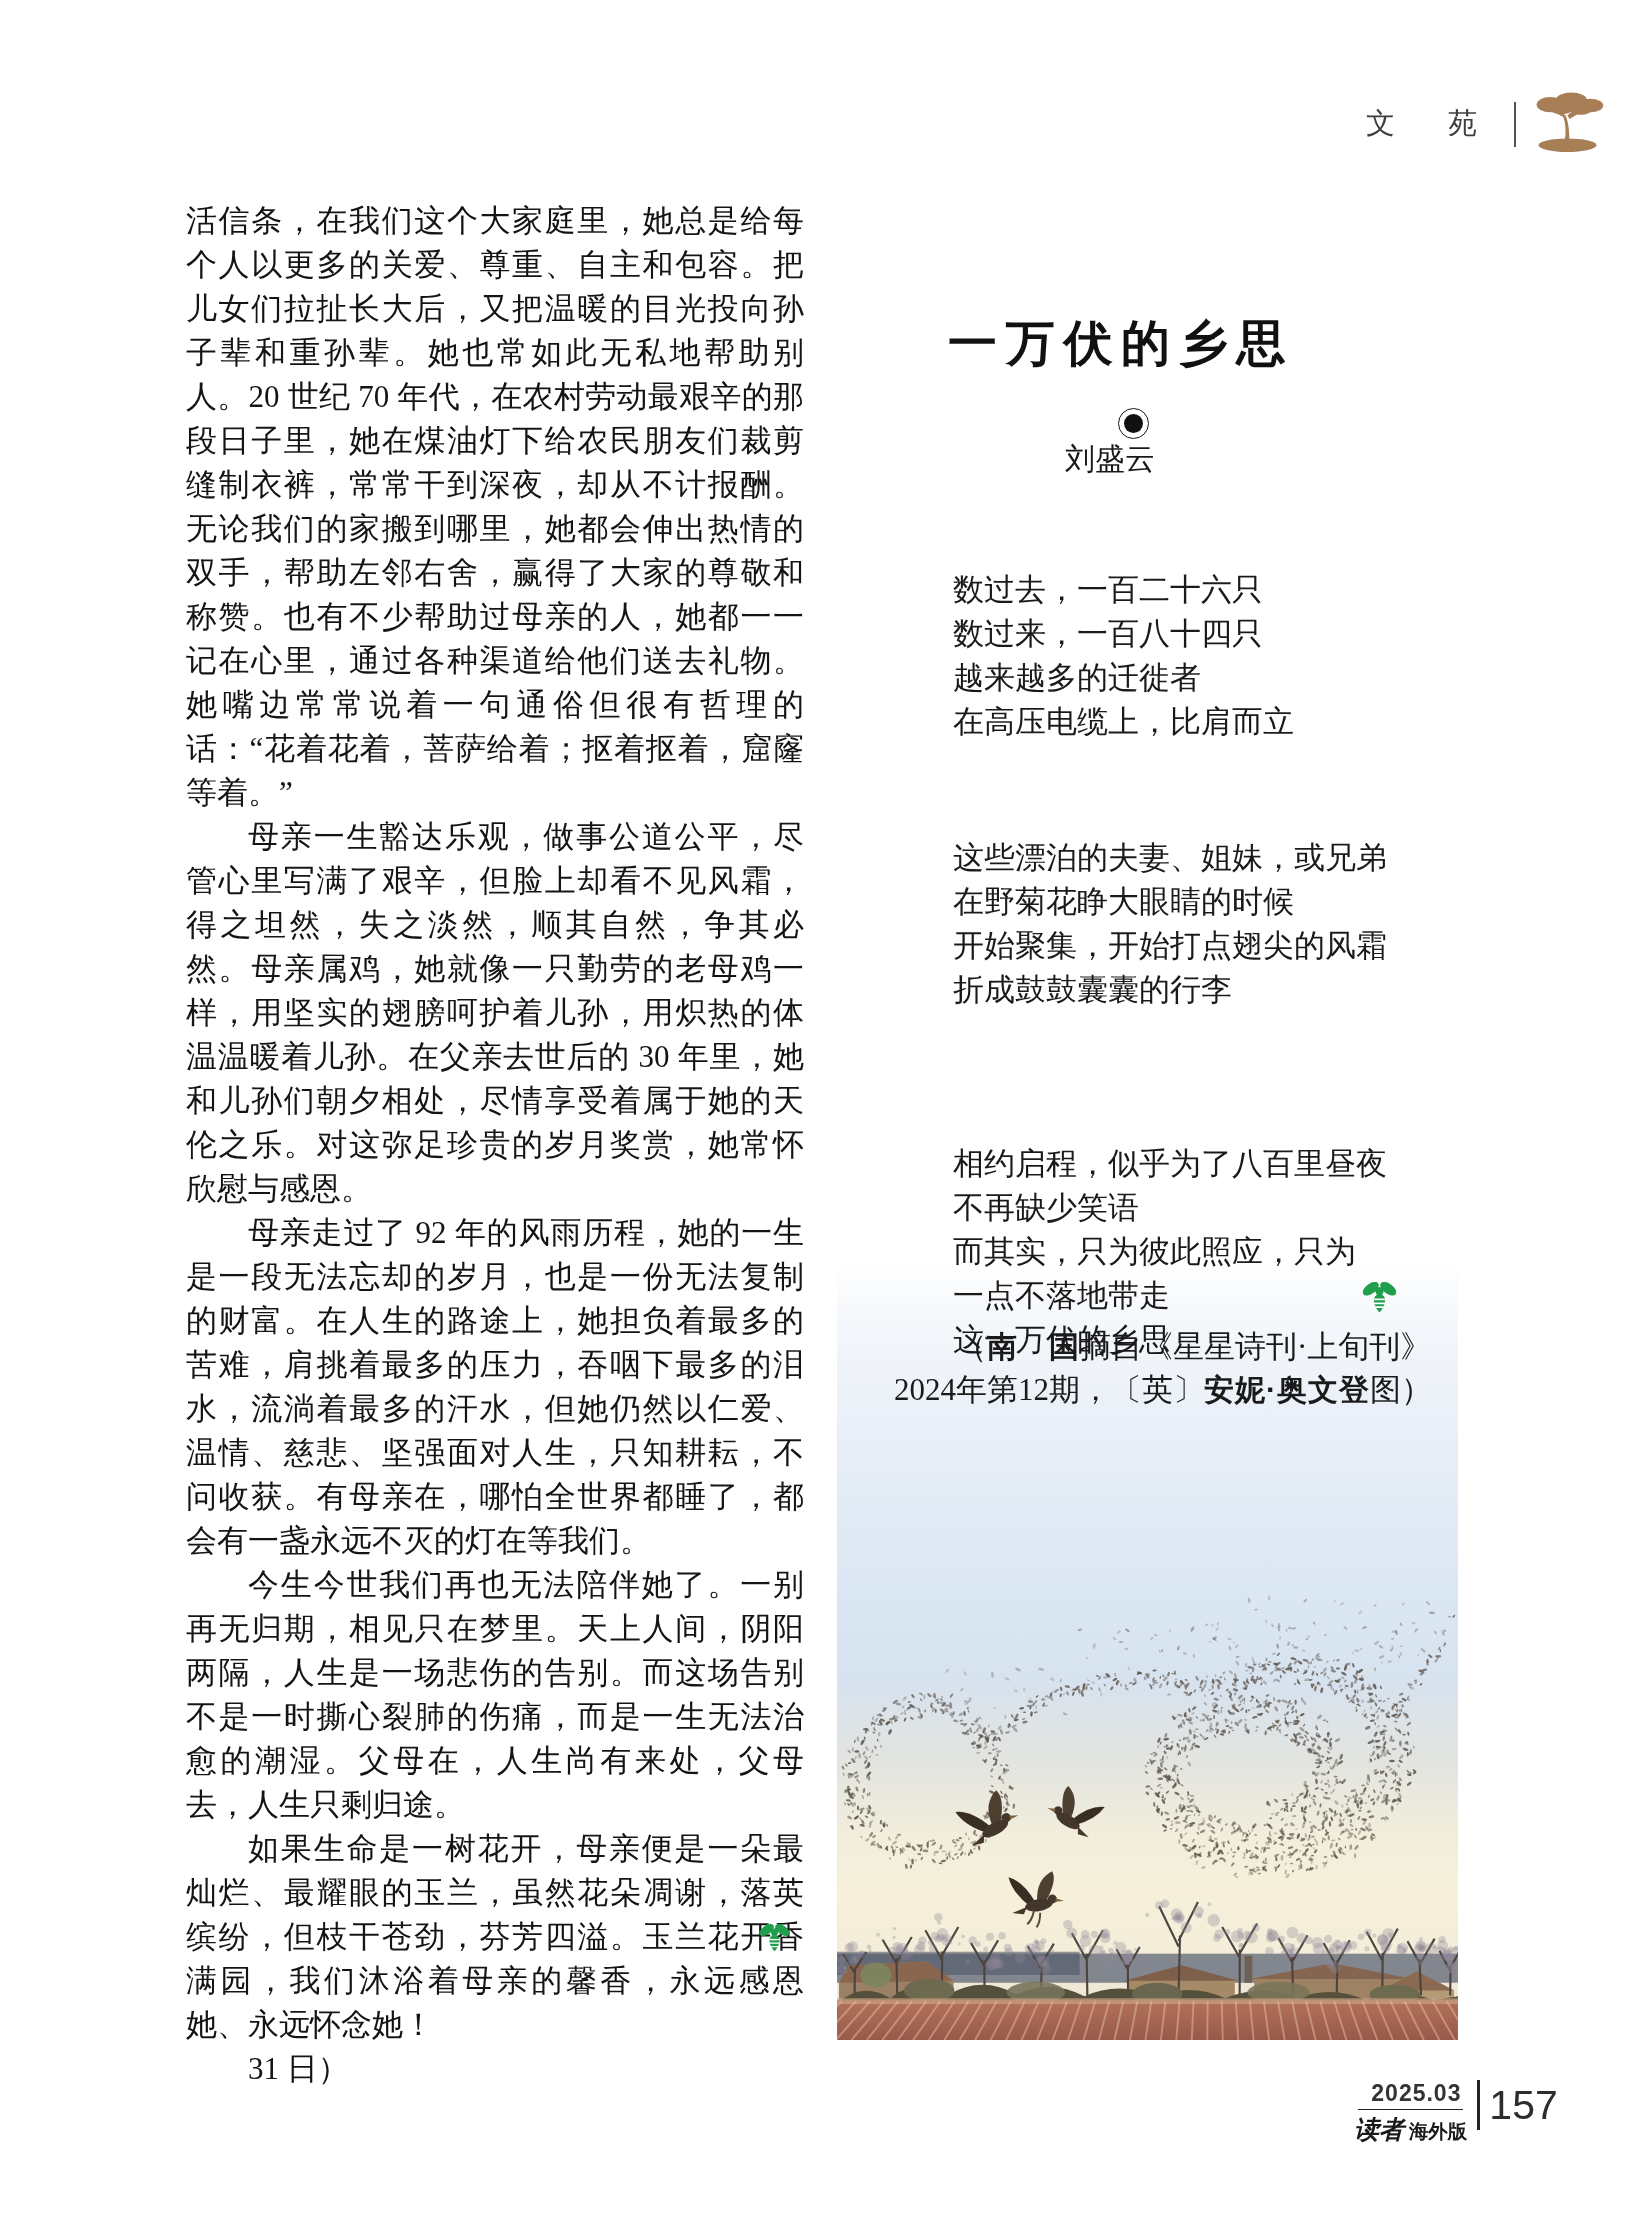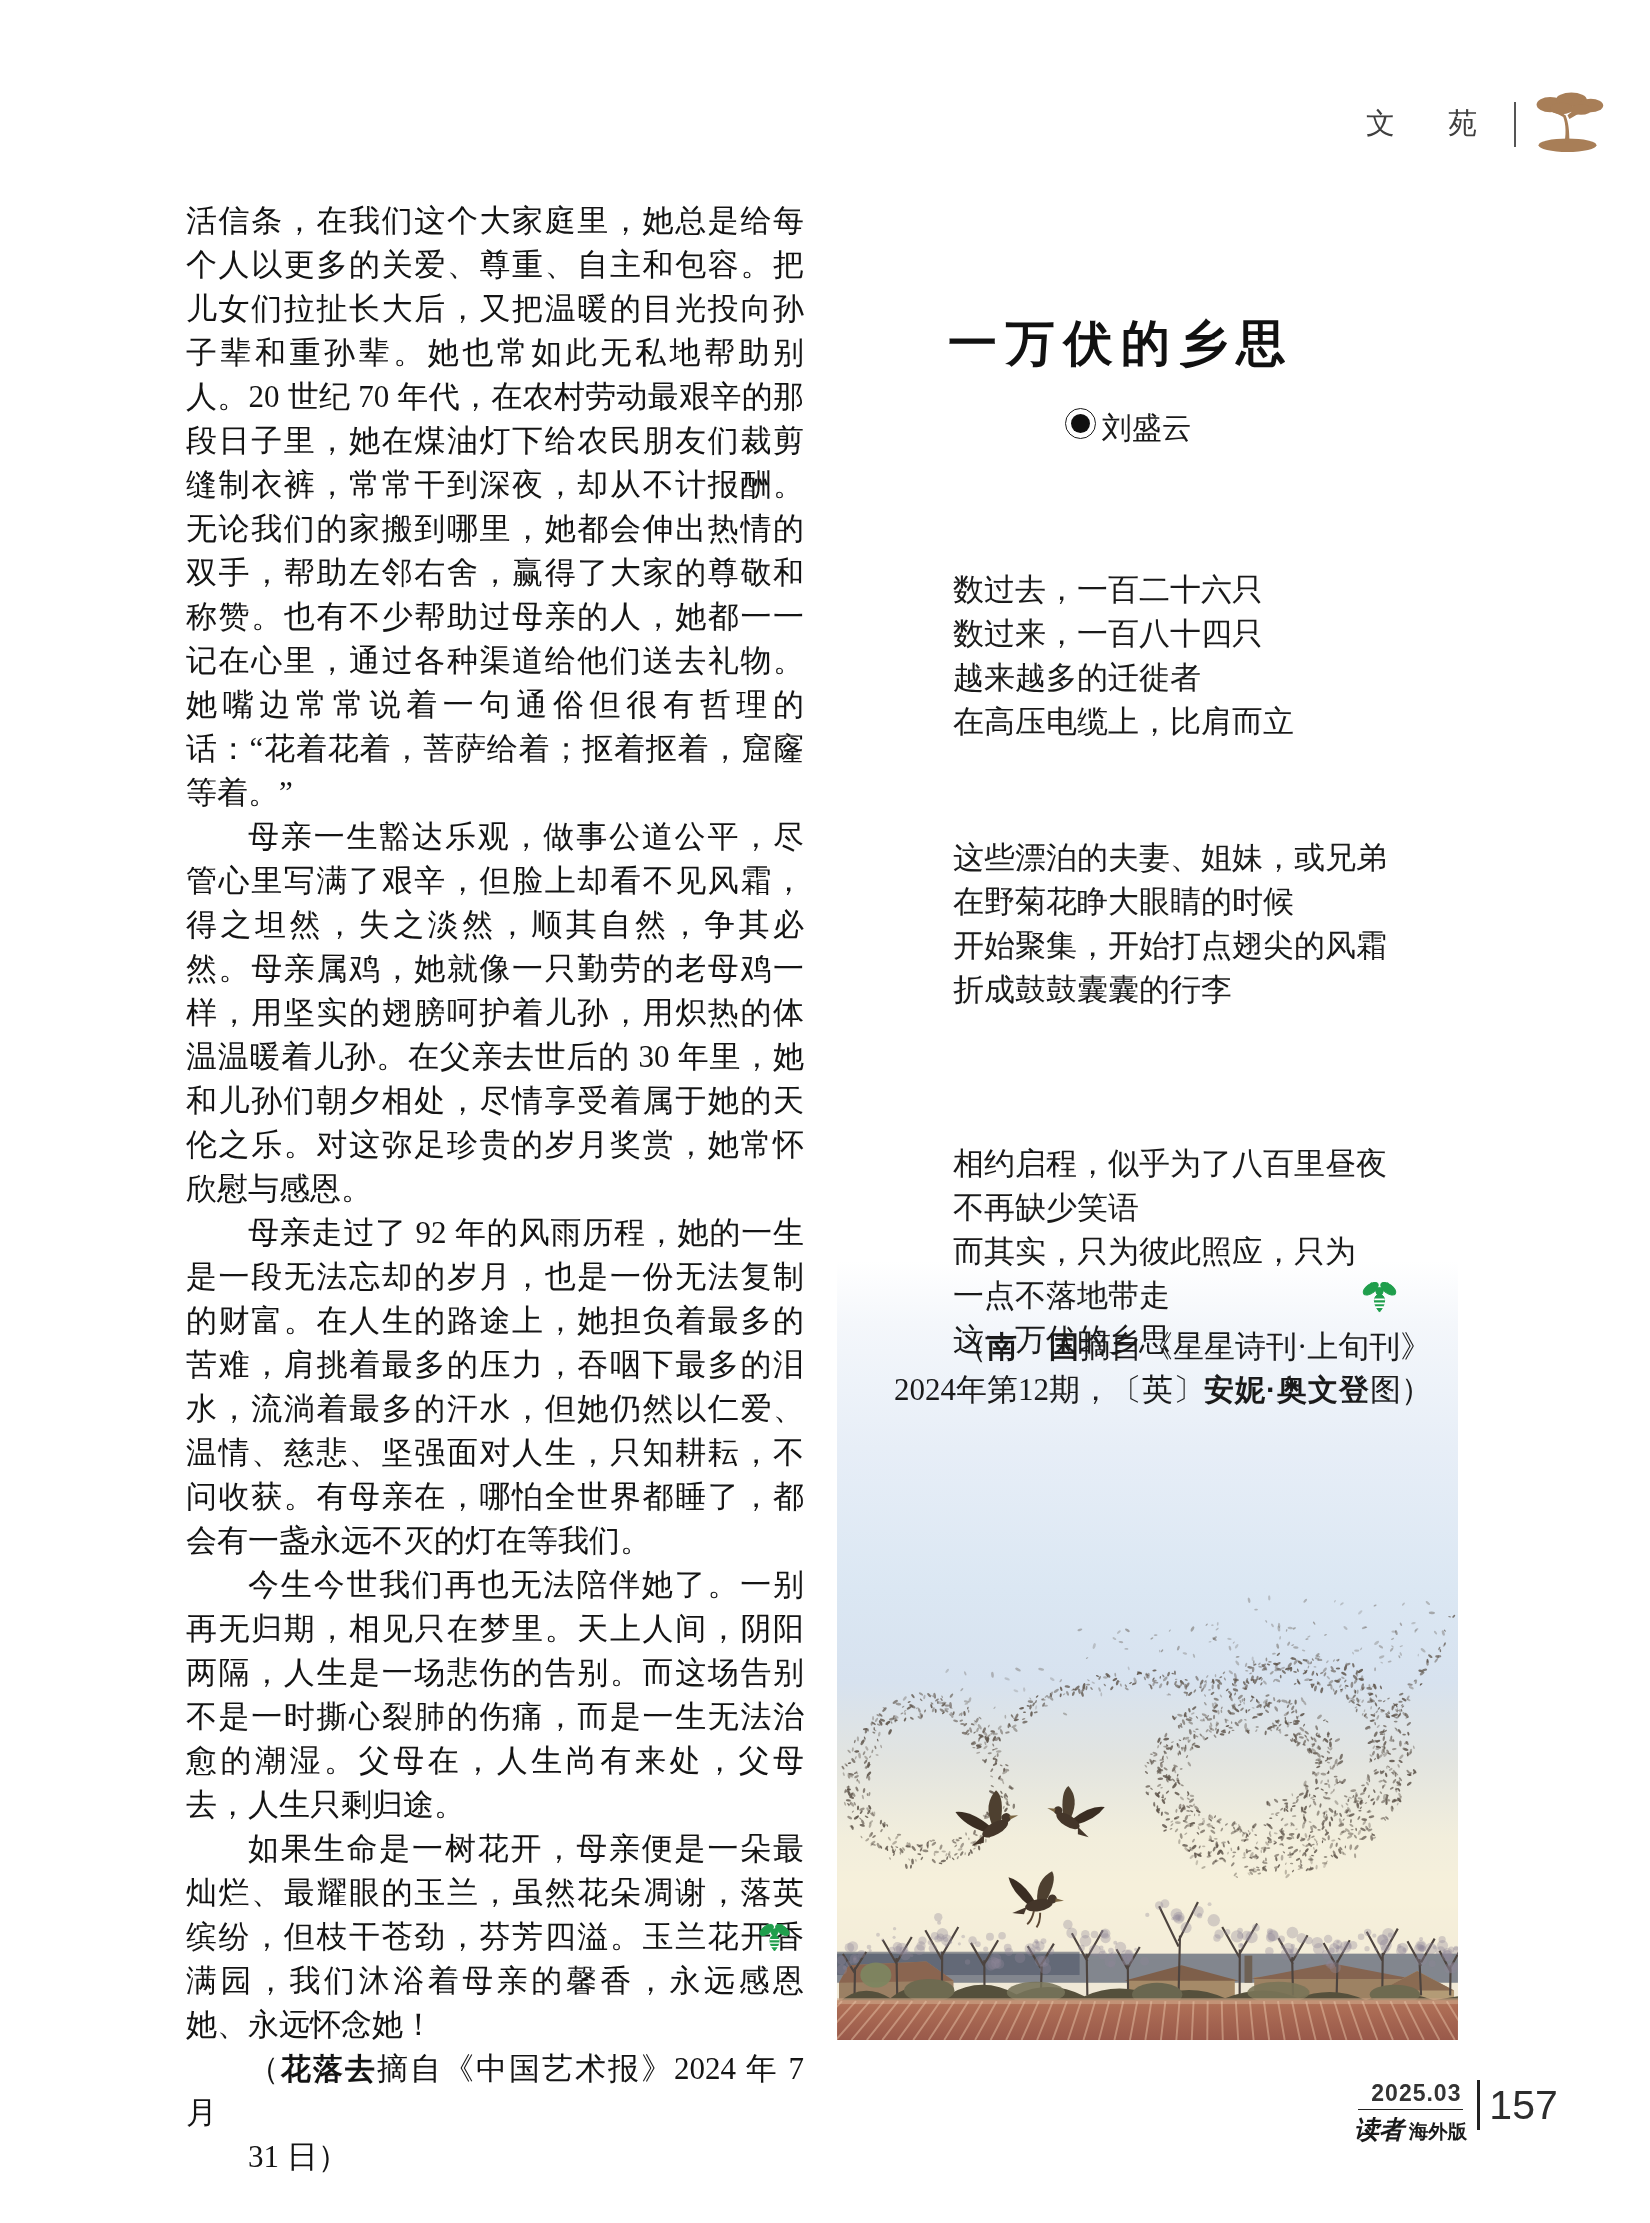--- a/index.html
+++ b/index.html
@@ -17,21 +17,21 @@
                text-align:justify;color:#141414;}
   .left-column p{margin:0;text-indent:2em;}
   .left-column p.cont{text-indent:0;}
   .attr-line{margin:0;}
   .attr-line.first{text-indent:2em;}
   .bold-sans{font-family:"Liberation Sans","DejaVu Sans",sans-serif;font-weight:700;font-size:30px;}
 
   
   .poem-title{top:311px;left:948px;font-size:49px;letter-spacing:8.7px;color:#111;
               font-weight:600;white-space:nowrap;z-index:3;}
-  .poem-author{top:408px;left:1065px;font-size:30px;color:#181818;display:flex;align-items:flex-start;z-index:3;}
+  .poem-author{top:408px;left:1065px;font-size:30px;color:#181818;display:flex;align-items:flex-end;z-index:3;flex-direction:column;}
   .bullet-ring{width:29px;height:29px;border:1.9px solid #1a1a1a;border-radius:50%;
                display:inline-flex;align-items:center;justify-content:center;margin-right:5.8px;}
   .bullet-ring i{width:19.4px;height:19.4px;background:#101010;border-radius:50%;display:block;}
   .stanza{left:953px;width:543px;font-size:31px;line-height:44px;color:#1a1a1a;z-index:3;}
   .stanza div{white-space:nowrap;}
   .poem-attr{font-size:31px;line-height:44px;color:#1a1a1a;white-space:nowrap;z-index:3;}
   .poem-attr .bold-sans{letter-spacing:1px;}
 
   
   .bee{z-index:4;}
@@ -76,21 +76,20 @@
     </svg>
   </span>
 </div>
 
 <div class="abs left-column">
   <p class="cont">活信条，在我们这个大家庭里，她总是给每个人以更多的关爱、尊重、自主和包容。把儿女们拉扯长大后，又把温暖的目光投向孙子辈和重孙辈。她也常如此无私地帮助别人。20 世纪 70 年代，在农村劳动最艰辛的那段日子里，她在煤油灯下给农民朋友们裁剪缝制衣裤，常常干到深夜，却从不计报酬。无论我们的家搬到哪里，她都会伸出热情的双手，帮助左邻右舍，赢得了大家的尊敬和称赞。也有不少帮助过母亲的人，她都一一记在心里，通过各种渠道给他们送去礼物。她嘴边常常说着一句通俗但很有哲理的话：“花着花着，菩萨给着；抠着抠着，窟窿等着。”</p>
   <p>母亲一生豁达乐观，做事公道公平，尽管心里写满了艰辛，但脸上却看不见风霜，得之坦然，失之淡然，顺其自然，争其必然。母亲属鸡，她就像一只勤劳的老母鸡一样，用坚实的翅膀呵护着儿孙，用炽热的体温温暖着儿孙。在父亲去世后的 30 年里，她和儿孙们朝夕相处，尽情享受着属于她的天伦之乐。对这弥足珍贵的岁月奖赏，她常怀欣慰与感恩。</p>
   <p>母亲走过了 92 年的风雨历程，她的一生是一段无法忘却的岁月，也是一份无法复制的财富。在人生的路途上，她担负着最多的苦难，肩挑着最多的压力，吞咽下最多的泪水，流淌着最多的汗水，但她仍然以仁爱、温情、慈悲、坚强面对人生，只知耕耘，不问收获。有母亲在，哪怕全世界都睡了，都会有一盏永远不灭的灯在等我们。</p>
   <p>今生今世我们再也无法陪伴她了。一别再无归期，相见只在梦里。天上人间，阴阳两隔，人生是一场悲伤的告别。而这场告别不是一时撕心裂肺的伤痛，而是一生无法治愈的潮湿。父母在，人生尚有来处，父母去，人生只剩归途。</p>
   <p>如果生命是一树花开，母亲便是一朵最灿烂、最耀眼的玉兰，虽然花朵凋谢，落英缤纷，但枝干苍劲，芬芳四溢。玉兰花开香满园，我们沐浴着母亲的馨香，永远感恩她、永远怀念她！</p>
-  <p class="attr-line first"><span>（</span><span class="bold-sans">花落去</span><span>摘自《中国艺术报》2024 年 7 月</span></p>
   <p class="attr-line">31 日）</p>
 </div>
 
 <span class="abs bee" style="top:1921px;left:757px;">
   <svg width="35" height="32" viewBox="0 0 40 36">
     <g fill="#1f9e4c" stroke="#1f9e4c">
       <path d="M17,9 q-2,-4 -6,-5" fill="none" stroke-width="1.6"></path>
       <path d="M23,9 q2,-4 6,-5" fill="none" stroke-width="1.6"></path>
       <ellipse cx="11" cy="10" rx="9" ry="4.6" transform="rotate(-36 11 10)"></ellipse>
       <ellipse cx="29" cy="10" rx="9" ry="4.6" transform="rotate(36 29 10)"></ellipse>

